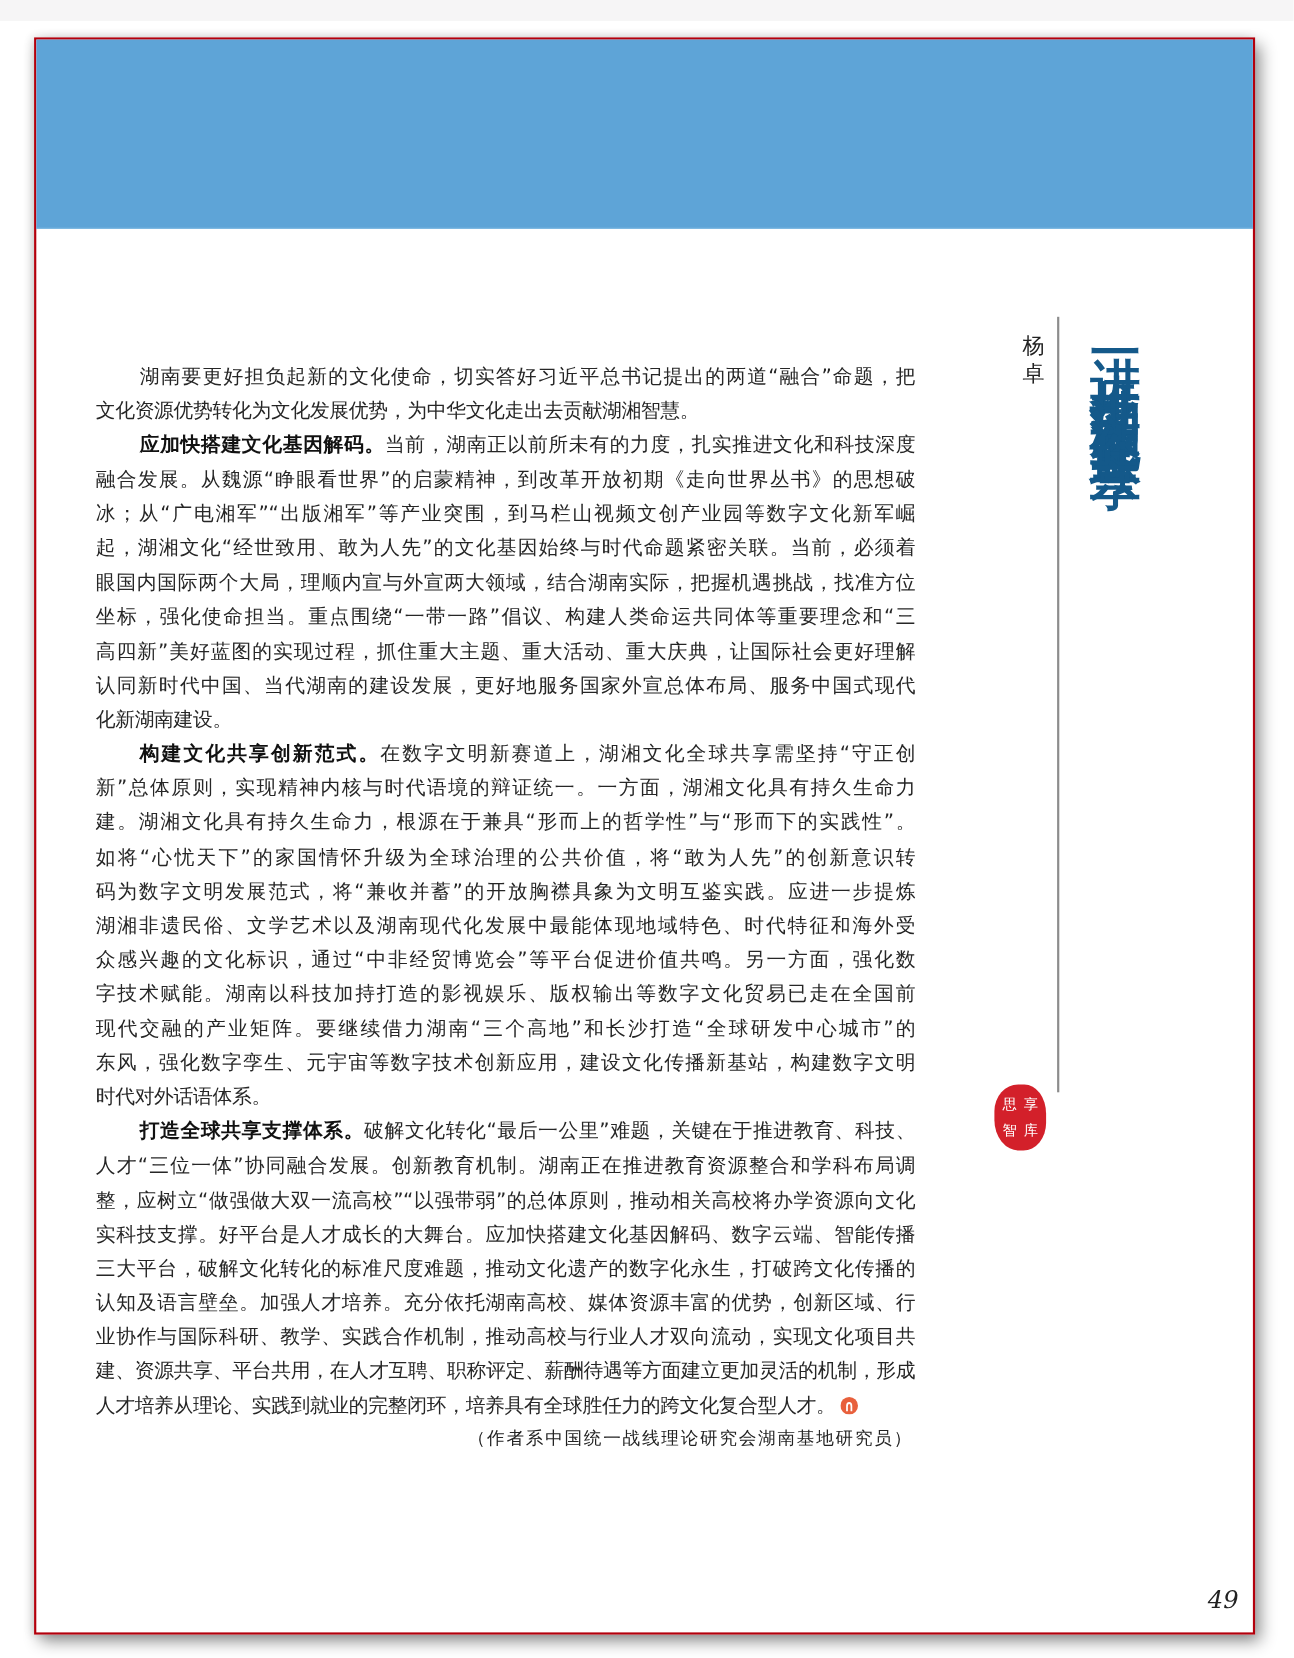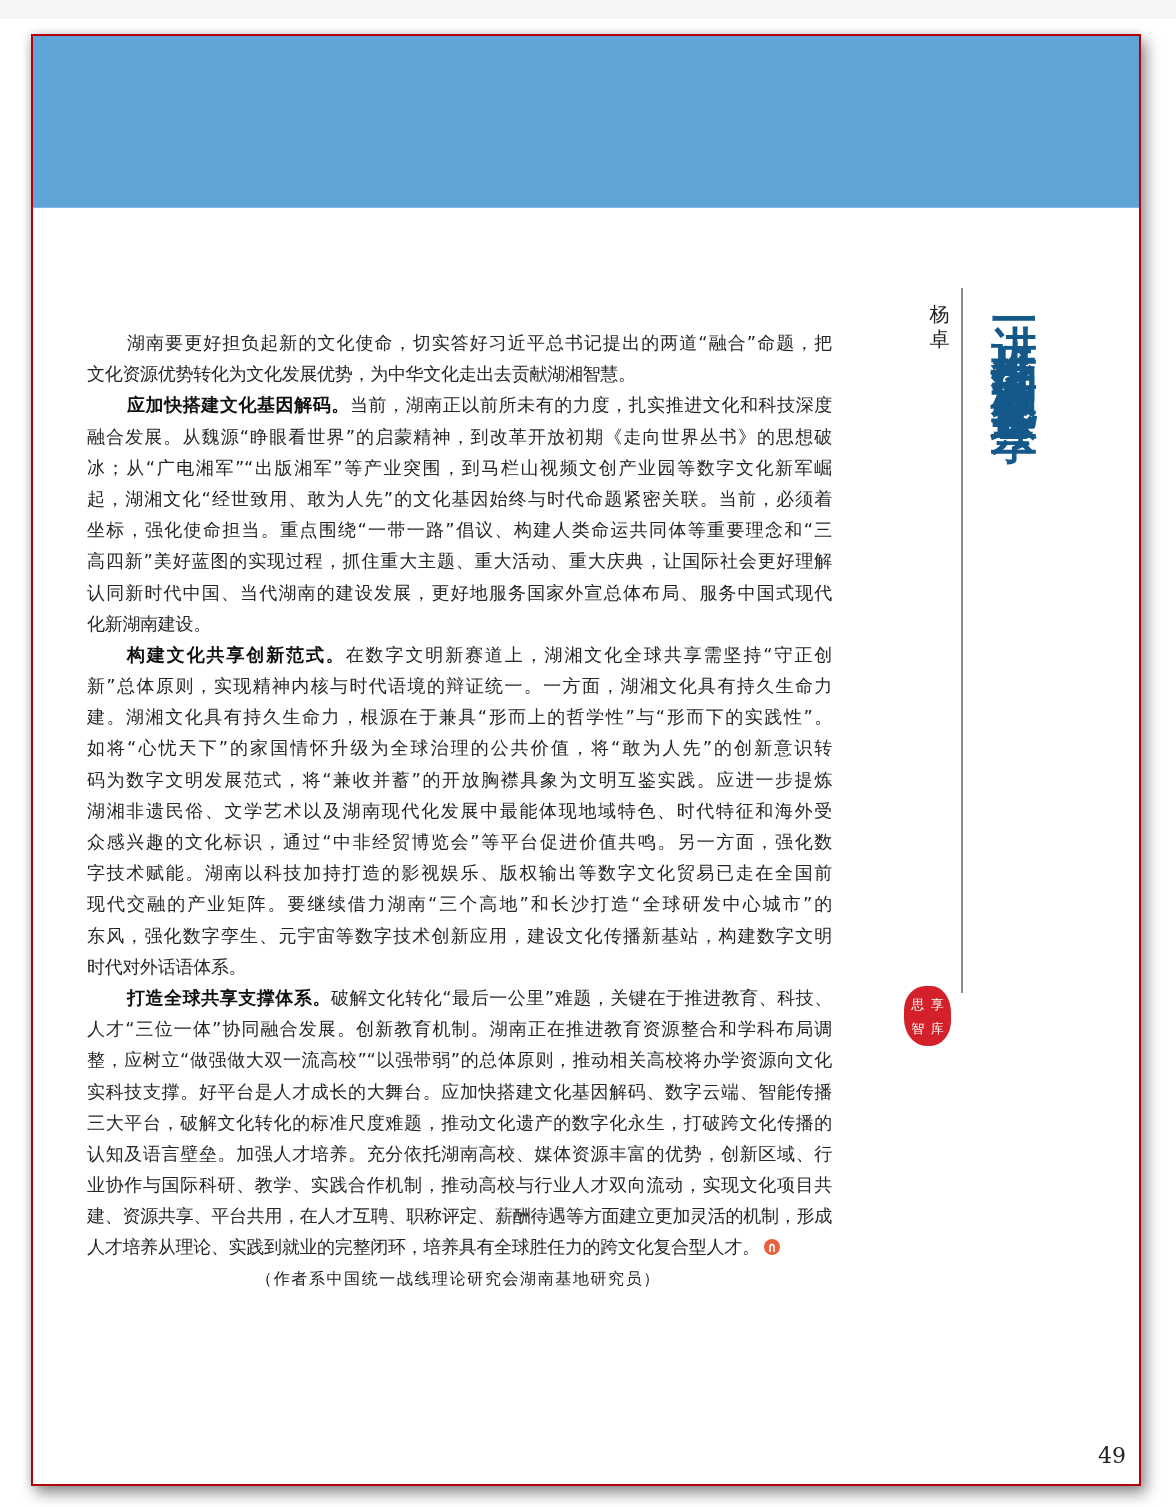--- a/index.html
+++ b/index.html
@@ -24,22 +24,22 @@
   }
   .ln {
     height:31.2px; line-height:31.2px; overflow:hidden;
     text-align:justify; text-align-last:justify; letter-spacing:-0.3px;
   }
   .ln.first { padding-left:40px; }
   .ln.last { text-align-last:left; }
   .lead { font-weight:bold; color:#111; }
   .end-icon { display:inline-block; width:16px; height:16px; vertical-align:-2px; margin-left:4px; }
   .note {
-    height:31.2px; line-height:31.2px; text-align:center;
-    font-family:Liberation Sans, sans-serif; font-size:16px; letter-spacing:1.6px; color:#222;
+    height:31.2px; line-height:31.2px; text-align:right;
+    font-family:Liberation Mono, monospace; font-size:16px; letter-spacing:1.6px; color:#222;
     padding-right:2px;
   }
   .title {
     position:absolute; left:990px; top:288px;
     writing-mode:vertical-rl; text-orientation:upright;
     font-family:"DejaVu Sans", sans-serif; font-weight:bold;
     font-size:46px; letter-spacing:7.5px; line-height:50px; color:#14598a;
   }
   .author {
     position:absolute; left:927px; top:288px;
@@ -49,21 +49,21 @@
   .rule { position:absolute; left:961px; top:288px; width:2px; height:705px; background:#8c8c8c; }
   .seal {
     position:absolute; left:904px; top:986px; width:47px; height:60px;
     background:#d3202a; border-radius:46% 42% 44% 48% / 40% 44% 42% 46%;
     display:grid; grid-template-columns:1fr 1fr; grid-template-rows:1fr 1fr;
     align-items:center; justify-items:center; padding:6px 4px; box-sizing:border-box;
   }
   .seal span { color:#ffffff; font-size:13px; line-height:13px; font-family:"DejaVu Serif", serif; }
   .page-num {
     position:absolute; left:1098px; top:1443px;
-    font-family:"DejaVu Serif", serif; font-size:22px; color:#222;
+    font-family:"DejaVu Serif", serif; font-style:italic; font-size:22px; color:#222;
   }
 </style>
 </head>
 <body>
 
 <div class="top-band"></div>
 
 <div class="page">
   <div class="banner"></div>
 </div>
@@ -80,20 +80,21 @@
 
 <div class="col">
 
   <div class="ln first"><span>湖南要更好担负起新的文化使命，切实答好习近平总书记提出的两道“融合”命题，把</span></div>
   <div class="ln last"><span>文化资源优势转化为文化发展优势，为中华文化走出去贡献湖湘智慧。</span></div>
 
   <div class="ln first"><span class="lead">应加快搭建文化基因解码。</span><span>当前，湖南正以前所未有的力度，扎实推进文化和科技深度</span></div>
   <div class="ln"><span>融合发展。从魏源“睁眼看世界”的启蒙精神，到改革开放初期《走向世界丛书》的思想破</span></div>
   <div class="ln"><span>冰；从“广电湘军”“出版湘军”等产业突围，到马栏山视频文创产业园等数字文化新军崛</span></div>
   <div class="ln"><span>起，湖湘文化“经世致用、敢为人先”的文化基因始终与时代命题紧密关联。当前，必须着</span></div>
+  <div class="ln"><span>眼国内国际两个大局，理顺内宣与外宣两大领域，结合湖南实际，把握机遇挑战，找准方位</span></div>
   <div class="ln"><span>坐标，强化使命担当。重点围绕“一带一路”倡议、构建人类命运共同体等重要理念和“三</span></div>
   <div class="ln"><span>高四新”美好蓝图的实现过程，抓住重大主题、重大活动、重大庆典，让国际社会更好理解</span></div>
   <div class="ln"><span>认同新时代中国、当代湖南的建设发展，更好地服务国家外宣总体布局、服务中国式现代</span></div>
   <div class="ln last"><span>化新湖南建设。</span></div>
 
   <div class="ln first"><span class="lead">构建文化共享创新范式。</span><span>在数字文明新赛道上，湖湘文化全球共享需坚持“守正创</span></div>
   <div class="ln"><span>新”总体原则，实现精神内核与时代语境的辩证统一。一方面，湖湘文化具有持久生命力</span></div>
   <div class="ln"><span>建。湖湘文化具有持久生命力，根源在于兼具“形而上的哲学性”与“形而下的实践性”。</span></div>
   <div class="ln"><span>如将“心忧天下”的家国情怀升级为全球治理的公共价值，将“敢为人先”的创新意识转</span></div>
   <div class="ln"><span>码为数字文明发展范式，将“兼收并蓄”的开放胸襟具象为文明互鉴实践。应进一步提炼</span></div>

